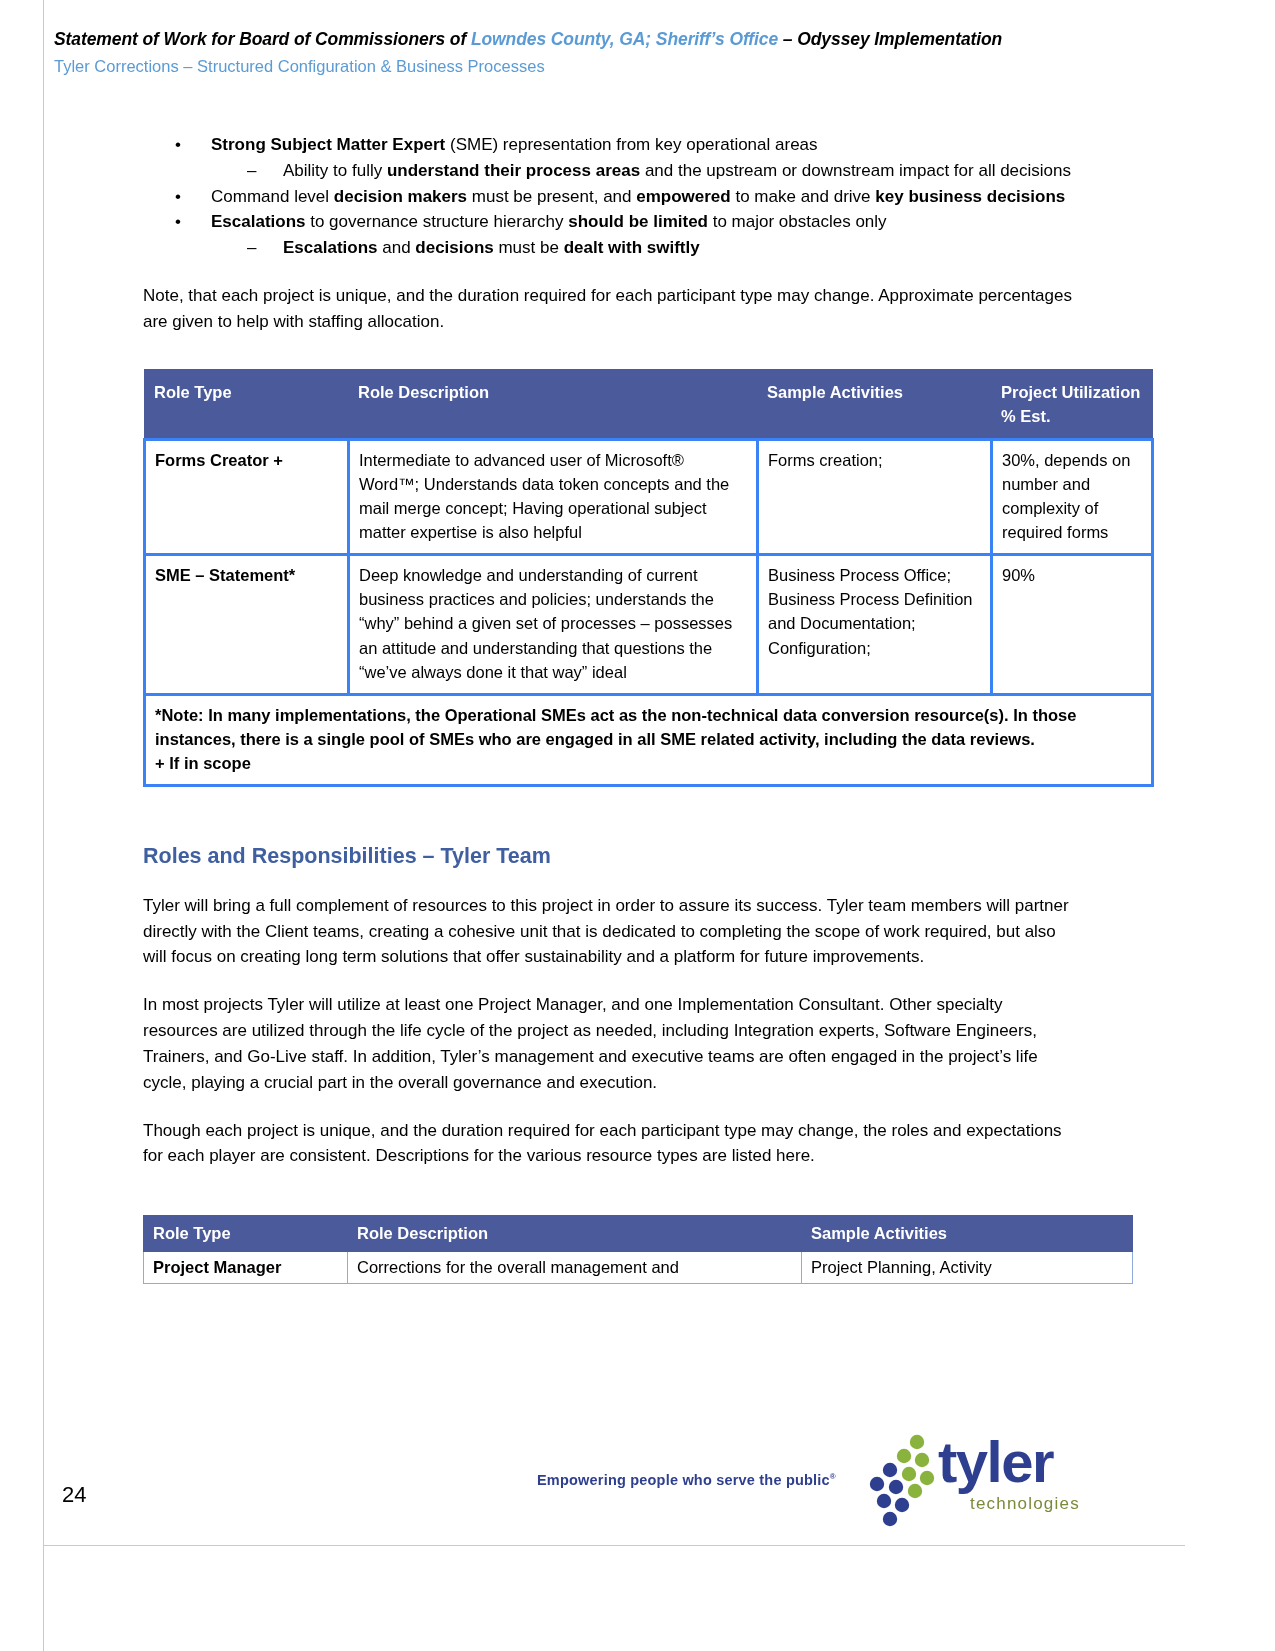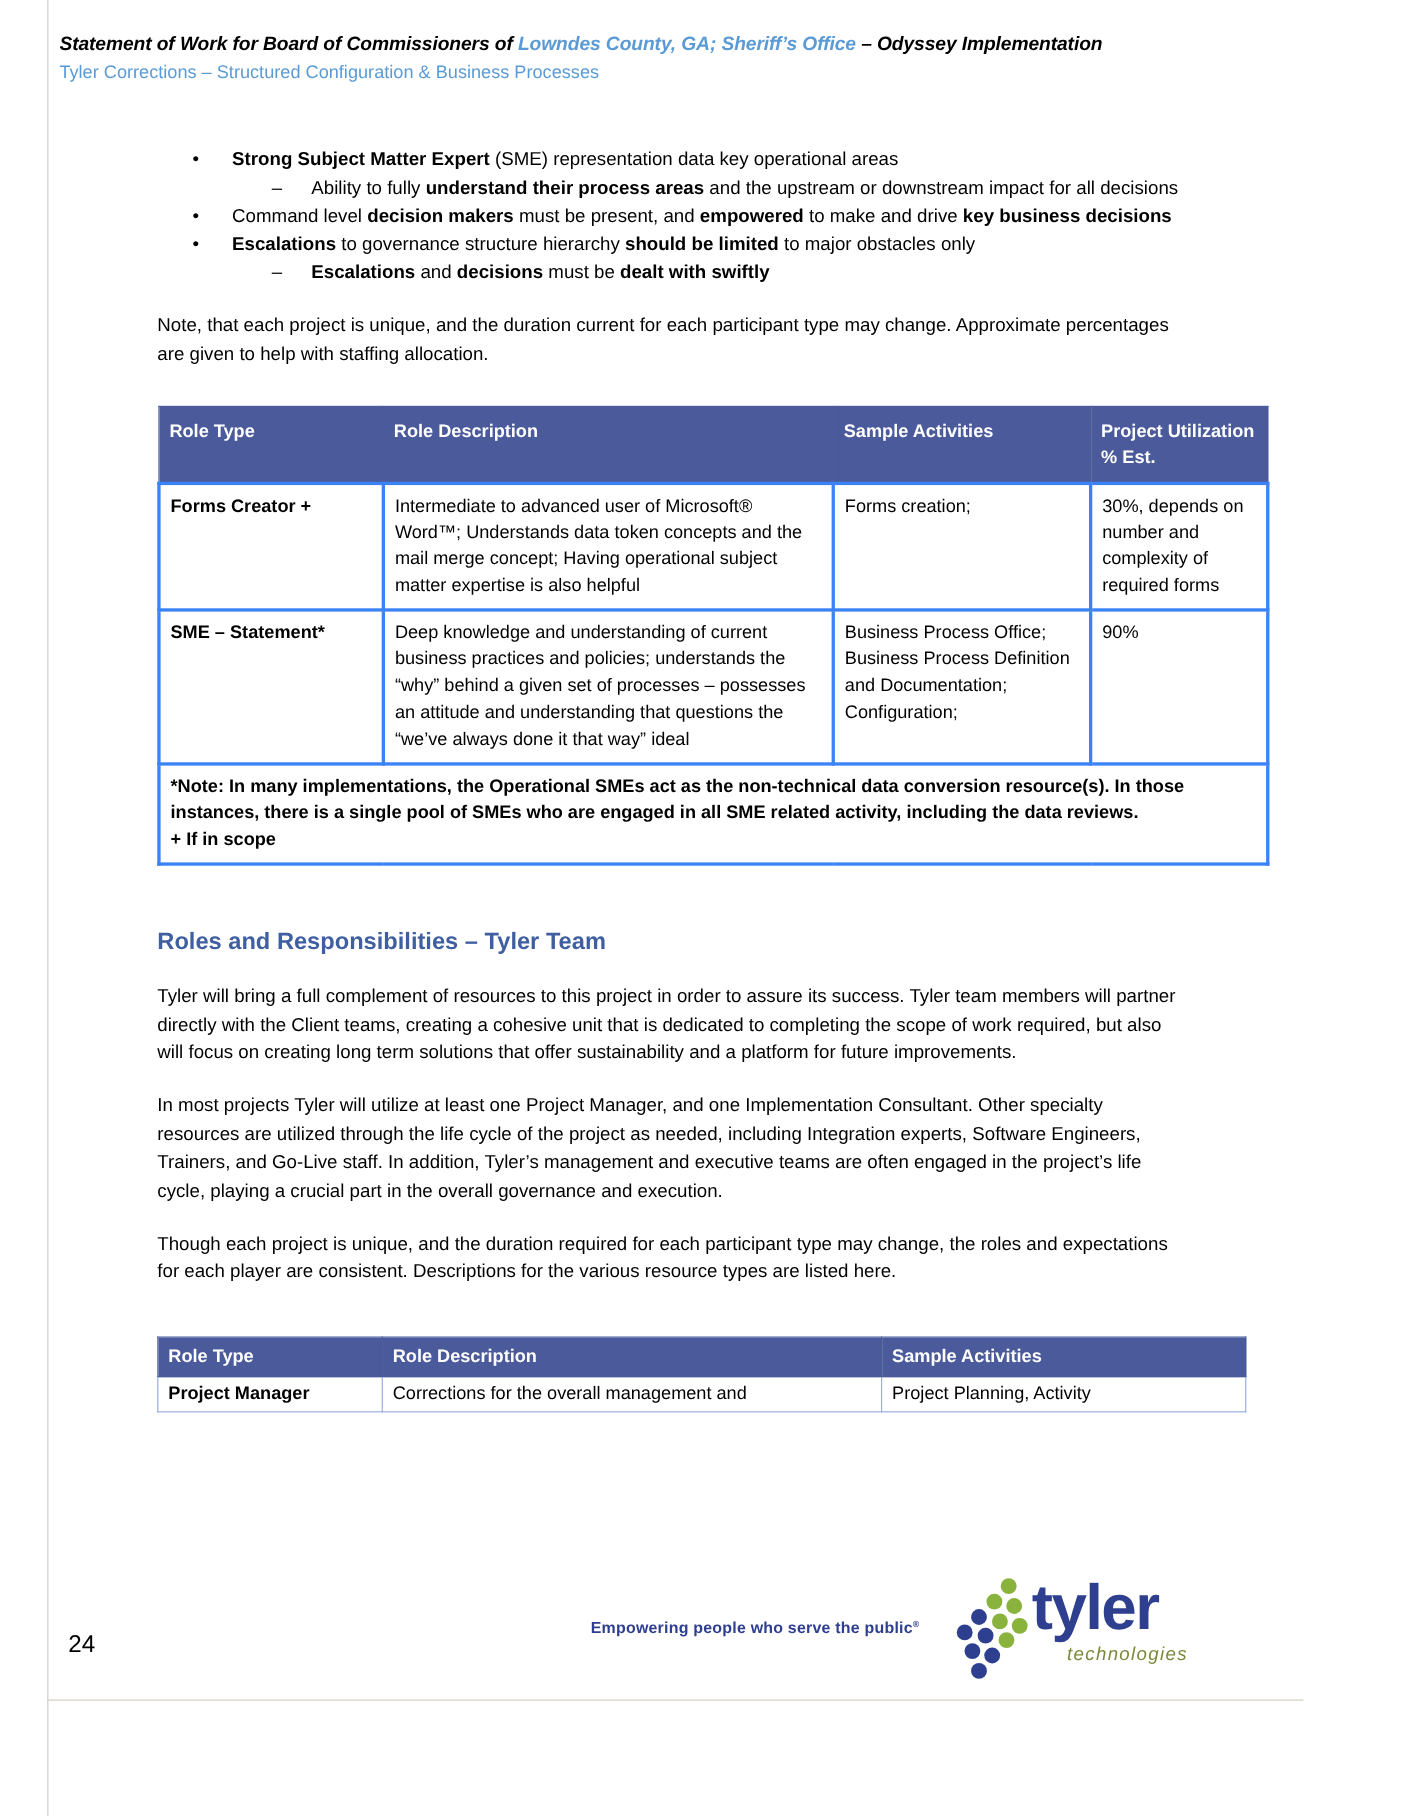--- a/index.html
+++ b/index.html
@@ -219,21 +219,20 @@
     letter-spacing: -1.5px;
     line-height: 1;
   }
   .logo-sub {
     position: absolute;
     left: 110px;
     top: 66px;
     font-size: 17px;
     color: #7a8a3a;
     letter-spacing: 1.2px;
-    font-style: italic;
   }
   .footer-rule {
     position: absolute;
     left: 43px;
     top: 1545px;
     width: 1142px;
     height: 1px;
     background: #cfcbb8;
   }
 </style>
@@ -246,21 +245,21 @@
   <div class="doc-header">
     <div class="line1"><span>Statement of Work for Board of Commissioners of </span><span class="client">Lowndes County, GA; Sheriff’s Office</span><span> – Odyssey Implementation</span></div>
     <div class="line2">Tyler Corrections – Structured Configuration &amp; Business Processes</div>
   </div>
 
   <div class="body-block">
 
     <ul class="lvl1">
       <li class="b1">
         <span class="bullet-dot">•</span>
-        <span class="b">Strong Subject Matter Expert</span><span> (SME) representation data key operational areas</span>
+        <span class="b">Strong Subject Matter Expert</span><span> (SME) representation from key operational areas</span>
         <ul class="lvl2">
           <li class="b2">
             <span class="bullet-dash">–</span>
             <span>Ability to fully </span><span class="b">understand their process areas</span><span> and the upstream or downstream impact for all decisions</span>
           </li>
         </ul>
       </li>
 
       <li class="b1">
         <span class="bullet-dot">•</span>
@@ -272,21 +271,21 @@
         <span class="b">Escalations</span><span> to governance structure hierarchy </span><span class="b">should be limited</span><span> to major obstacles only</span>
         <ul class="lvl2">
           <li class="b2">
             <span class="bullet-dash">–</span>
             <span class="b">Escalations</span><span> and </span><span class="b">decisions</span><span> must be </span><span class="b">dealt with swiftly</span>
           </li>
         </ul>
       </li>
     </ul>
 
-    <p class="para">Note, that each project is unique, and the duration current for each participant type may change. Approximate percentages are given to help with staffing allocation.</p>
+    <p class="para">Note, that each project is unique, and the duration required for each participant type may change. Approximate percentages are given to help with staffing allocation.</p>
 
     <table class="sow">
       <thead>
         <tr>
           <th class="hdr-rt">Role Type</th>
           <th class="hdr-rd">Role Description</th>
           <th class="hdr-sa">Sample Activities</th>
           <th class="hdr-pu">Project Utilization % Est.</th>
         </tr>
       </thead>

